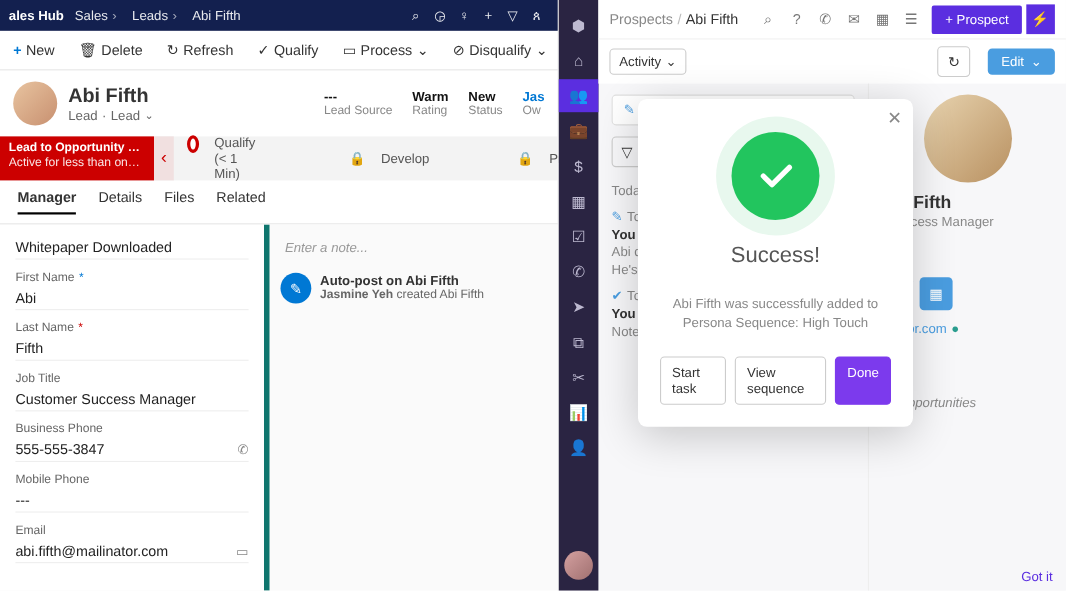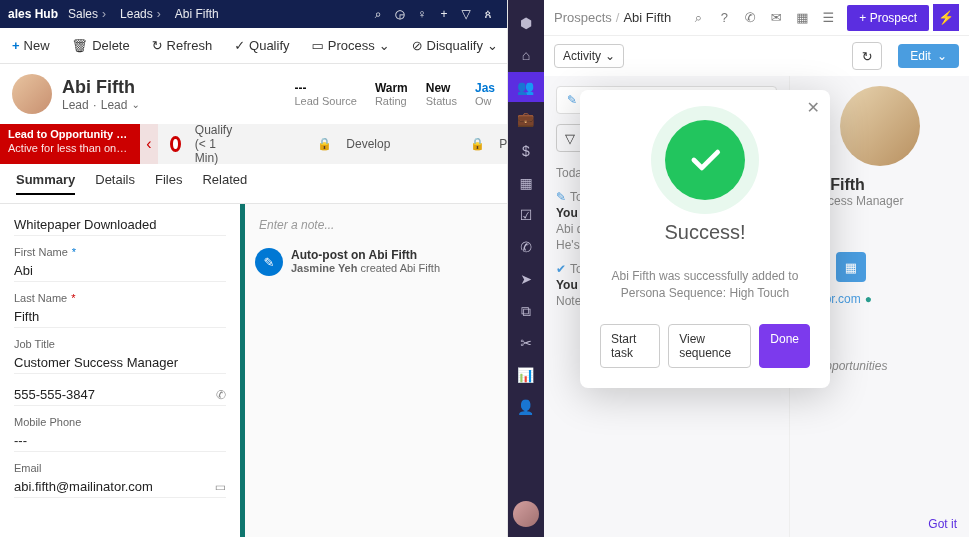--- a/index.html
+++ b/index.html
@@ -23,21 +23,21 @@
 .lead-meta{margin-left:auto;display:flex;gap:18px;font-size:12px}
 .meta-col{text-align:left}
 .meta-col .v{font-weight:600;color:#111}
 .meta-col .l{color:#888;font-size:11px}
 .progress-row{position:relative;height:40px;background:#f3f3f3;display:flex;align-items:center}
 .red-banner{position:absolute;left:0;top:0;background:#c00;color:#fff;font-size:11px;padding:3px 8px;line-height:1.3;max-width:140px;height:40px}
 .red-banner .t{font-weight:600;white-space:nowrap;overflow:hidden;text-overflow:ellipsis}
 .red-banner .s{opacity:.9;white-space:nowrap;overflow:hidden;text-overflow:ellipsis}
 .red-arrow{position:absolute;left:140px;top:0;width:18px;height:40px;background:#f1e0e0;color:#c00;display:flex;align-items:center;justify-content:center;font-size:16px;cursor:pointer}
 .stages{display:flex;align-items:center;margin-left:170px;gap:80px;font-size:12px;color:#555;position:relative}
-.stage{display:flex;align-items:center;gap:14px}
+.stage{display:flex;align-items:flex-start;gap:14px}
 .stage .dot{width:16px;height:16px;border-radius:50%;border:3px solid #c00;background:#fff}
 .stage .lock{color:#888}
 .tabs{display:flex;gap:20px;padding:8px 16px;border-bottom:1px solid #e5e5e5;font-size:13px}
 .tab{cursor:pointer;padding-bottom:6px}
 .tab.active{font-weight:600;border-bottom:2px solid #000}
 .content{display:flex;flex:1;overflow:hidden}
 .form{width:240px;padding:10px 14px;overflow:auto}
 .form-group{margin-bottom:10px}
 .form-label{font-size:11px;color:#666;margin-bottom:2px;display:flex;align-items:center;gap:4px}
 .form-label .req{color:#c00}
@@ -211,21 +211,21 @@
             <span>Develop</span>
           </div>
         <div class="stage">
             <span class="lock">🔒</span>
             <span>Pr</span>
           </div>
       </div>
     </div>
 
     <div class="tabs">
-      <div class="tab active">Summary</div>
+      <div class="tab active">Manager</div>
       <div class="tab">Details</div>
       <div class="tab">Files</div>
       <div class="tab">Related</div>
     </div>
 
     <div class="content">
       <div class="form">
         <div class="form-group">
             <div class="form-val">Whitepaper Downloaded</div>
           </div>
@@ -241,20 +241,21 @@
               <span>Last Name</span>
               <span class="req">*</span>
             </div>
             <div class="form-val">Fifth</div>
           </div>
         <div class="form-group">
             <div class="form-label">Job Title</div>
             <div class="form-val">Customer Success Manager</div>
           </div>
         <div class="form-group">
+            <div class="form-label">Business Phone</div>
             <div class="form-val">
               <span>555-555-3847</span>
               <span class="ico">✆</span>
             </div>
           </div>
         <div class="form-group">
             <div class="form-label">Mobile Phone</div>
             <div class="form-val">---</div>
           </div>
         <div class="form-group">

